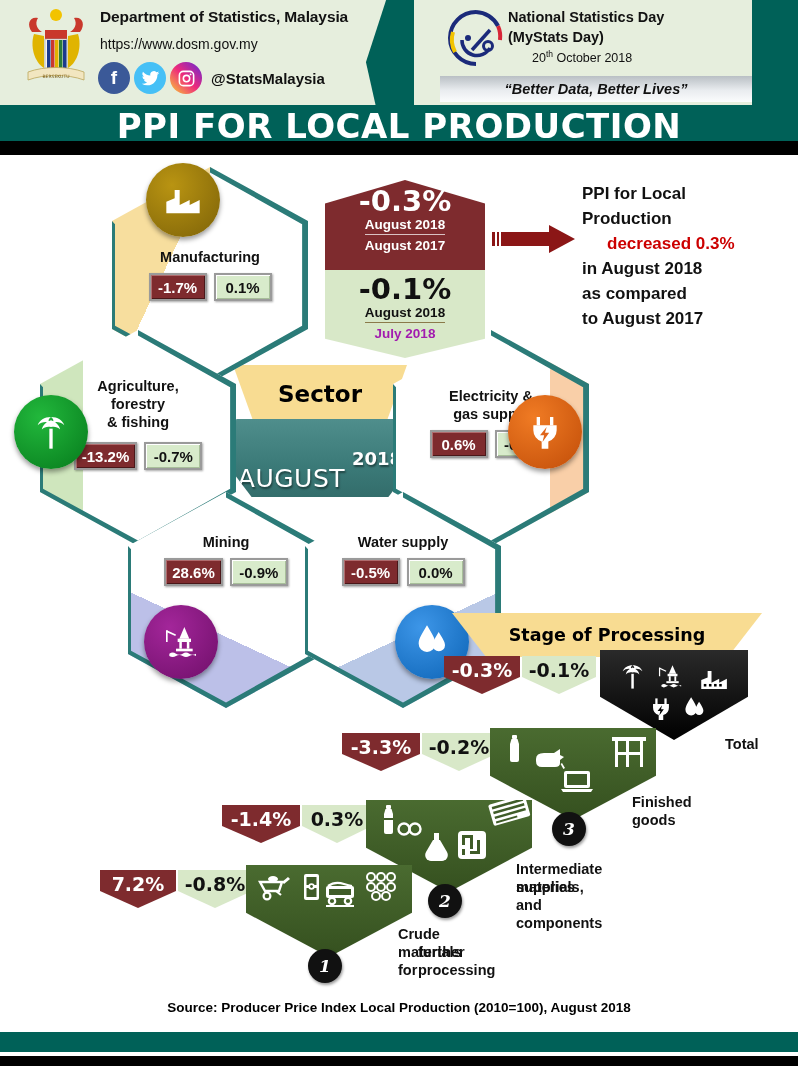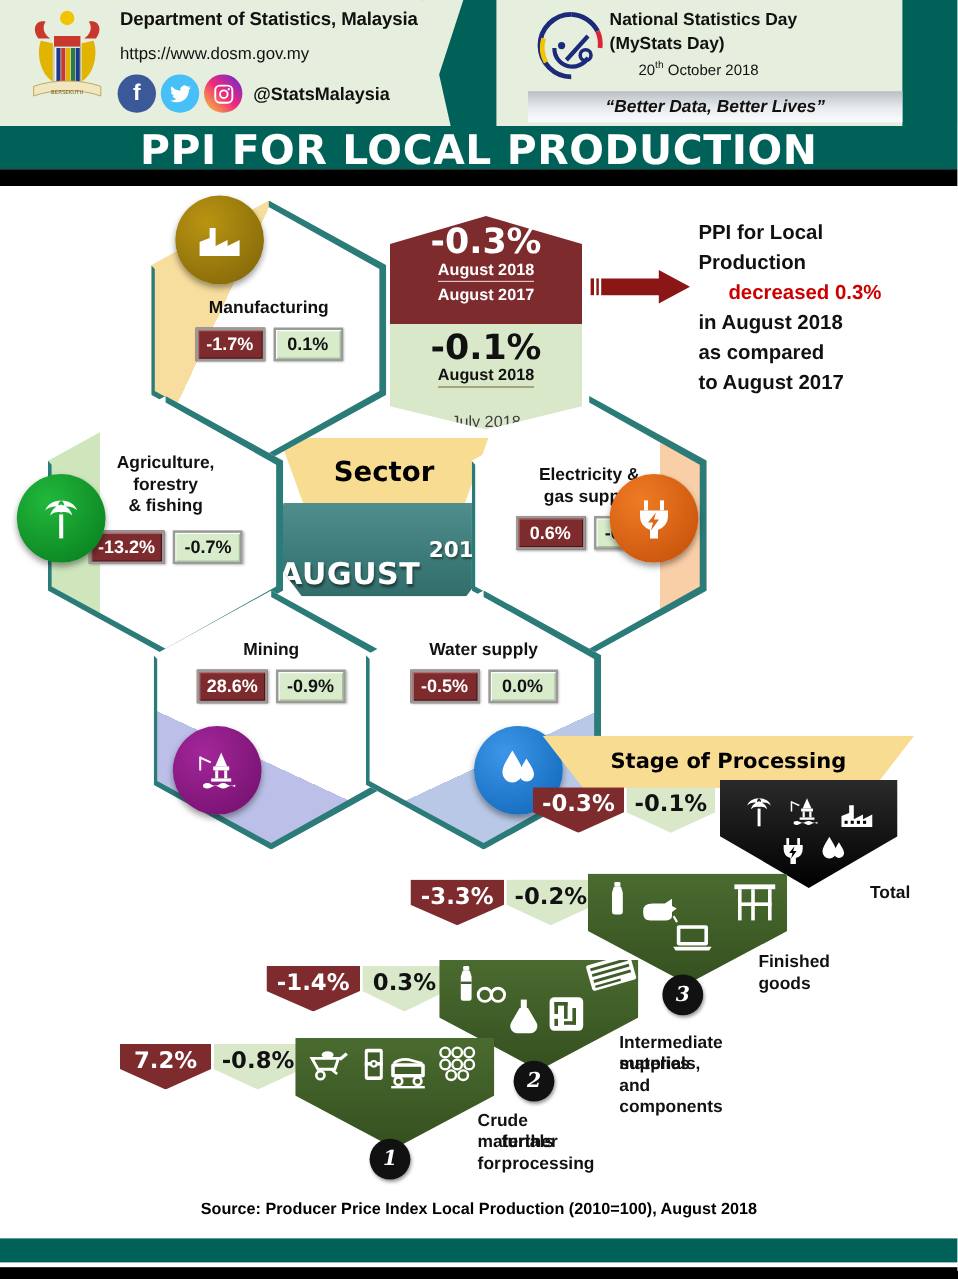--- a/index.html
+++ b/index.html
@@ -77,21 +77,21 @@
      clip-path:polygon(0 0,100% 0,88% 100%,12% 100%);display:flex;align-items:center;justify-content:center;}
   #sector-ribbon span{font-size:23px;font-weight:bold;color:#000;
      font-family:"DejaVu Sans","Liberation Sans",sans-serif;}
   #sector-slab{position:absolute;left:0;top:54px;width:190px;height:78px;
      background:linear-gradient(180deg,#4f8e8c 0%,#3b7a78 60%,#336d6b 100%);
      clip-path:polygon(6% 0,94% 0,100% 55%,86% 100%,14% 100%,0 55%);
      display:flex;align-items:center;justify-content:center;}
   #sector-slab-shadow{position:absolute;left:4px;top:78px;width:192px;height:62px;
      background:linear-gradient(180deg,#d5d5d5,#efefef);
      clip-path:polygon(6% 0,94% 0,100% 45%,86% 100%,14% 100%,0 45%);z-index:-1;}
-  #sector-month{font-size:25px;font-weight:bold;color:#fff;letter-spacing:0.5px;
+  #sector-month{font-size:25px;font-weight:normal;color:#fff;letter-spacing:0.5px;
      text-shadow:1px 2px 2px rgba(0,0,0,.45);font-family:"DejaVu Sans","Liberation Sans",sans-serif;margin-top:40px;}
   #sector-year{font-size:18px;font-weight:bold;color:#fff;margin-left:7px;
      text-shadow:1px 2px 2px rgba(0,0,0,.45);font-family:"DejaVu Sans","Liberation Sans",sans-serif;}
 
   
   #cal-red{position:absolute;left:325px;top:25px;width:160px;height:90px;background:#7e2b2e;
     clip-path:polygon(50% 0,100% 26%,100% 100%,0 100%,0 26%);
     display:flex;flex-direction:column;align-items:center;justify-content:flex-start;padding-top:6px;box-sizing:border-box;
     filter:drop-shadow(2px 3px 3px rgba(0,0,0,.35));}
   #cal-red .big{font-size:29px;font-weight:bold;color:#fff;line-height:30px;
@@ -101,21 +101,21 @@
   #cal-red .sub2{font-size:13.5px;font-weight:bold;color:#fff;margin-top:3px;}
 
   #cal-green{position:absolute;left:325px;top:115px;width:160px;height:88px;background:#d8e8c8;
     clip-path:polygon(0 0,100% 0,100% 78%,50% 100%,0 78%);
     display:flex;flex-direction:column;align-items:center;justify-content:flex-start;padding-top:4px;box-sizing:border-box;
     filter:drop-shadow(2px 3px 3px rgba(0,0,0,.3));}
   #cal-green .big{font-size:29px;font-weight:bold;color:#111;line-height:30px;
     font-family:"DejaVu Sans","Liberation Sans",sans-serif;}
   #cal-green .sub1{font-size:13.5px;font-weight:bold;color:#111;margin-top:1px;
     padding-bottom:2px;border-bottom:1.5px solid #8a7a4a;}
-  #cal-green .sub2{font-size:13.5px;font-weight:normal;color:#404040;margin-top:21px;}
+  #cal-green .sub2{font-size:13.5px;font-weight:bold;color:#a21caf;margin-top:3px;}
 
   
   #arrow{position:absolute;left:492px;top:68px;width:85px;height:32px;}
 
   
   #righttext{position:absolute;left:582px;top:26px;width:215px;font-size:17px;font-weight:bold;
              color:#111;line-height:25px;}
   #righttext .hl{color:#cc0000;margin-left:25px;}
 
   
@@ -227,21 +227,21 @@
     <div id="sector-slab-shadow"></div>
     <div id="sector-ribbon">
       <span>Sector</span>
     </div>
     <div id="sector-slab">
       <span id="sector-month">AUGUST</span>
       <span id="sector-year">2018</span>
     </div>
   </div>
 
-  <div class="hex" style="left:126px;top:12px;">
+  <div class="hex" style="left:112px;top:12px;">
     <div class="hexbg"></div>
     <div class="hexaccent" style="background:linear-gradient(115deg,#f7de9e 0%,#f7de9e 34%,transparent 34%);"></div>
     <div class="hexborder"></div>
     <div class="hexlabel" style="top:82px;">Manufacturing</div>
     <div class="badges" style="top:106px;">
       <div class="badge badge-red">-1.7%</div>
       <div class="badge badge-green">0.1%</div>
     </div>
   </div>
   <div class="coin" style="left:146px;top:8px;background:radial-gradient(circle at 35% 30%,#b99412,#7d6208);">

